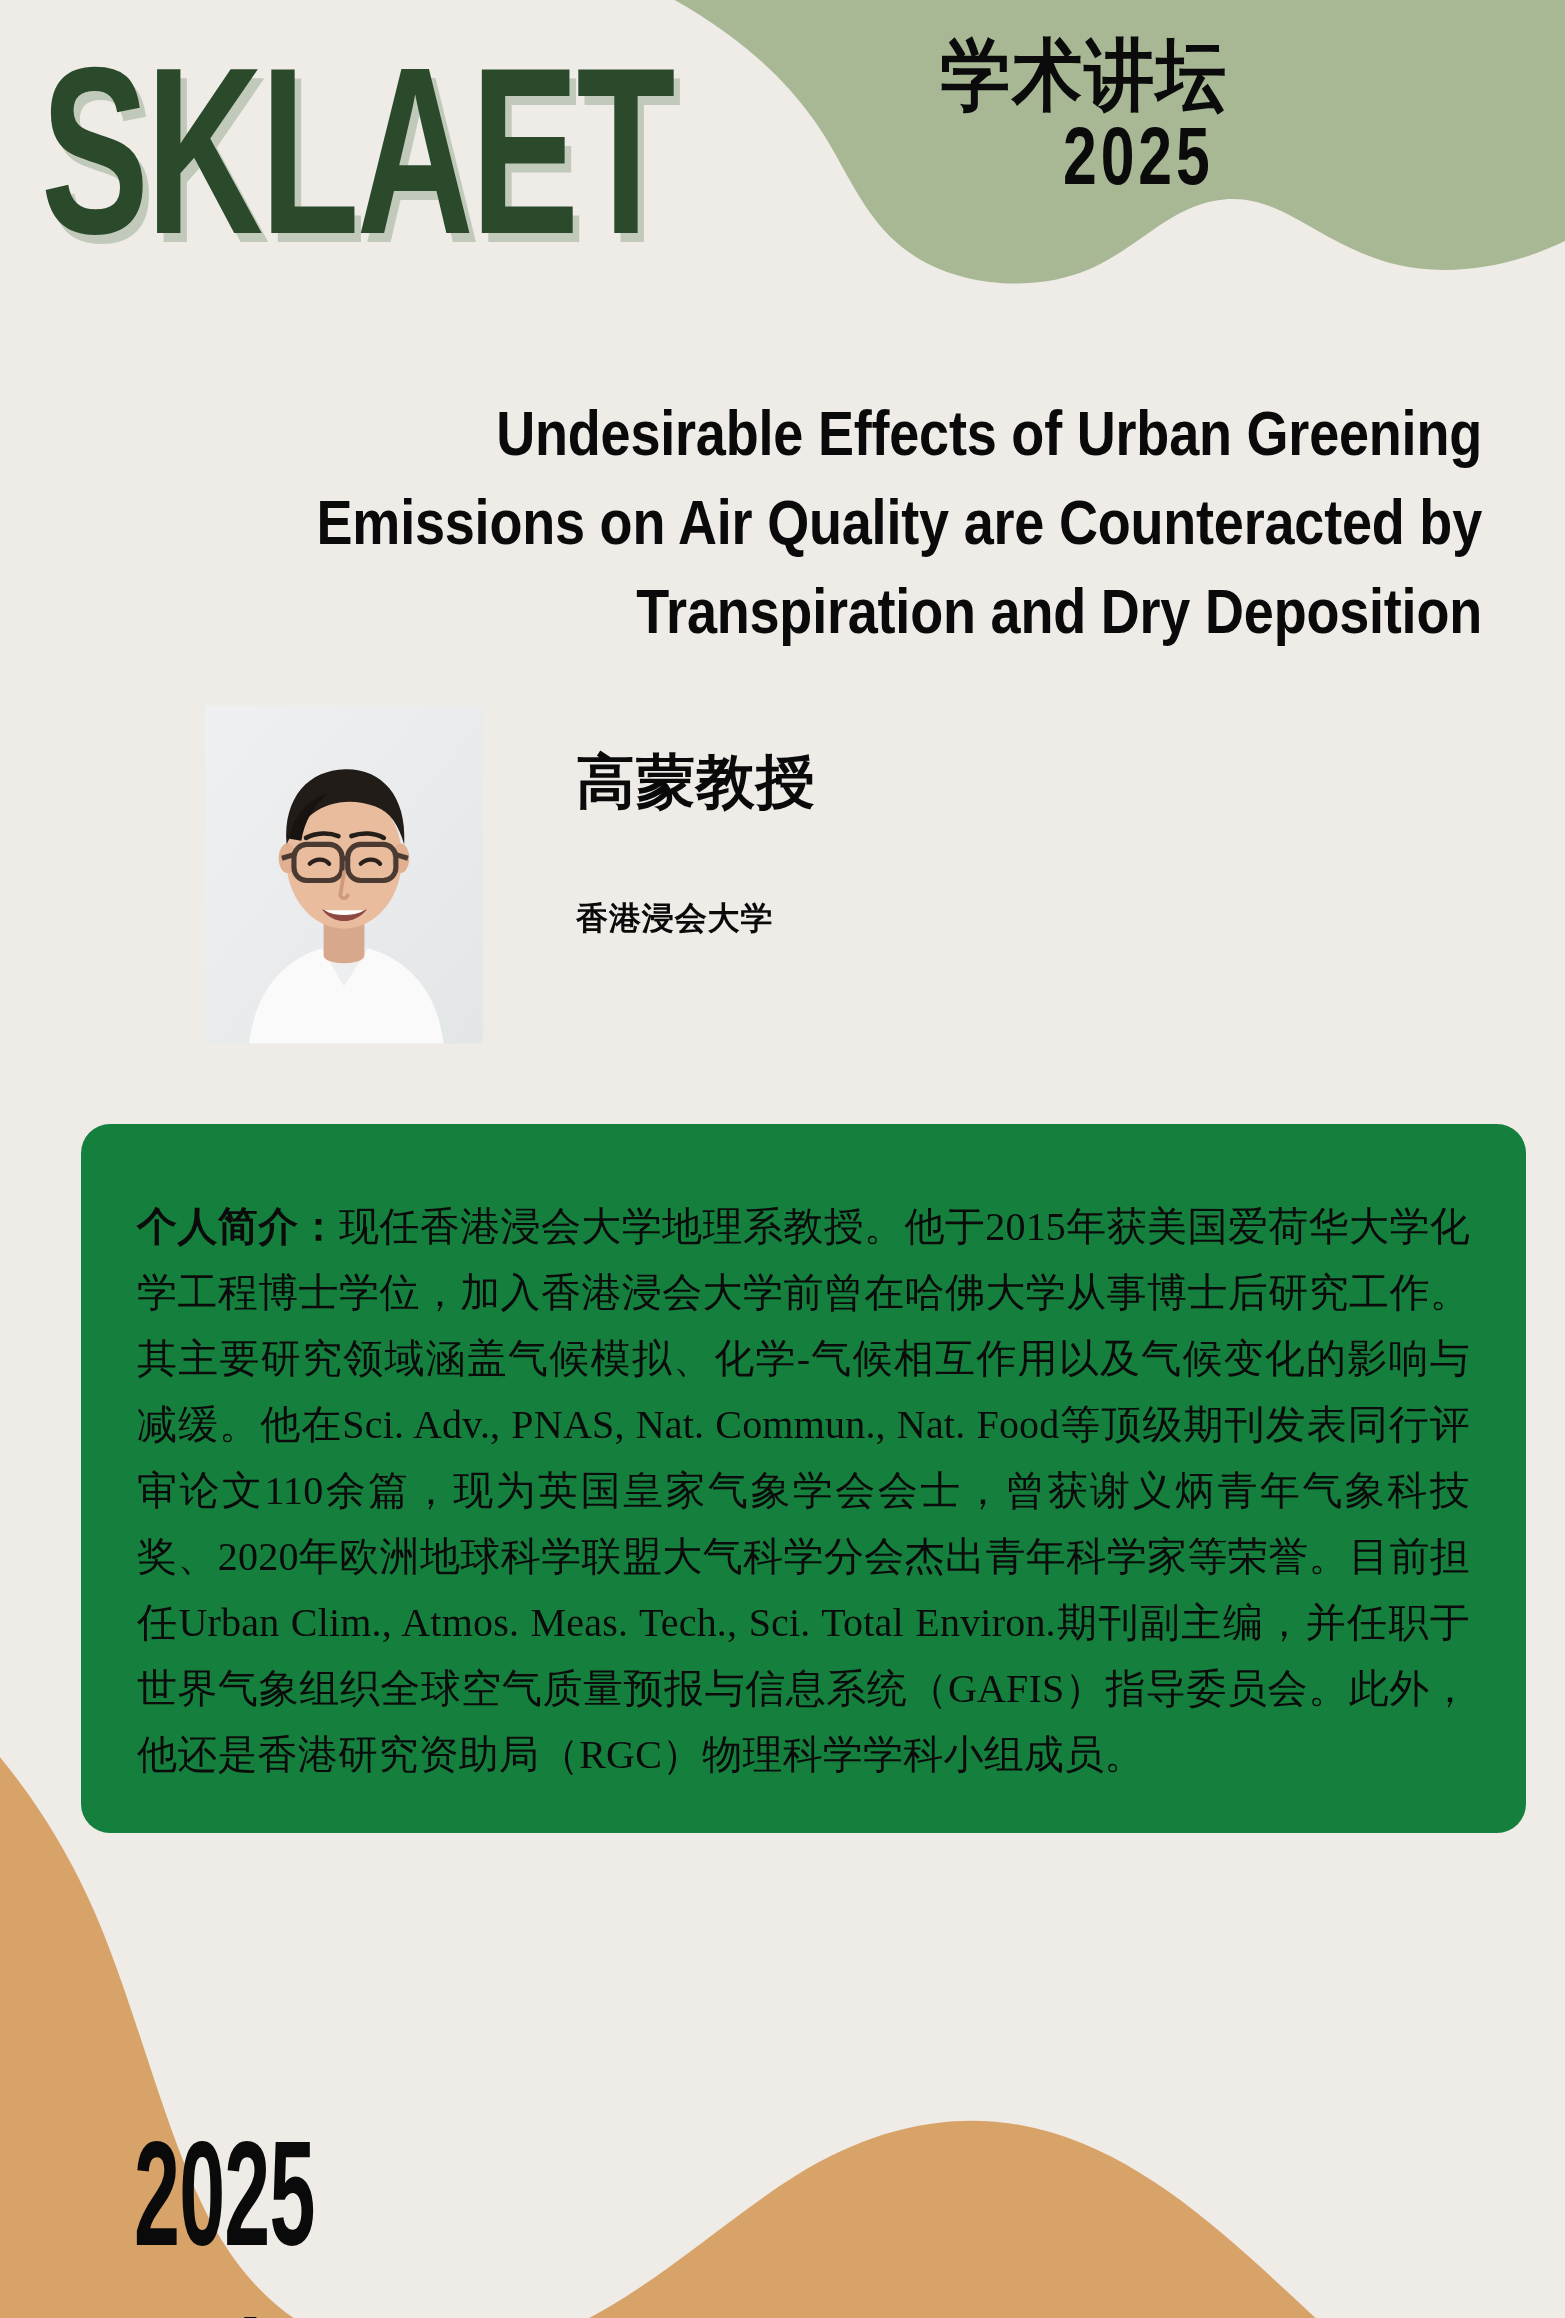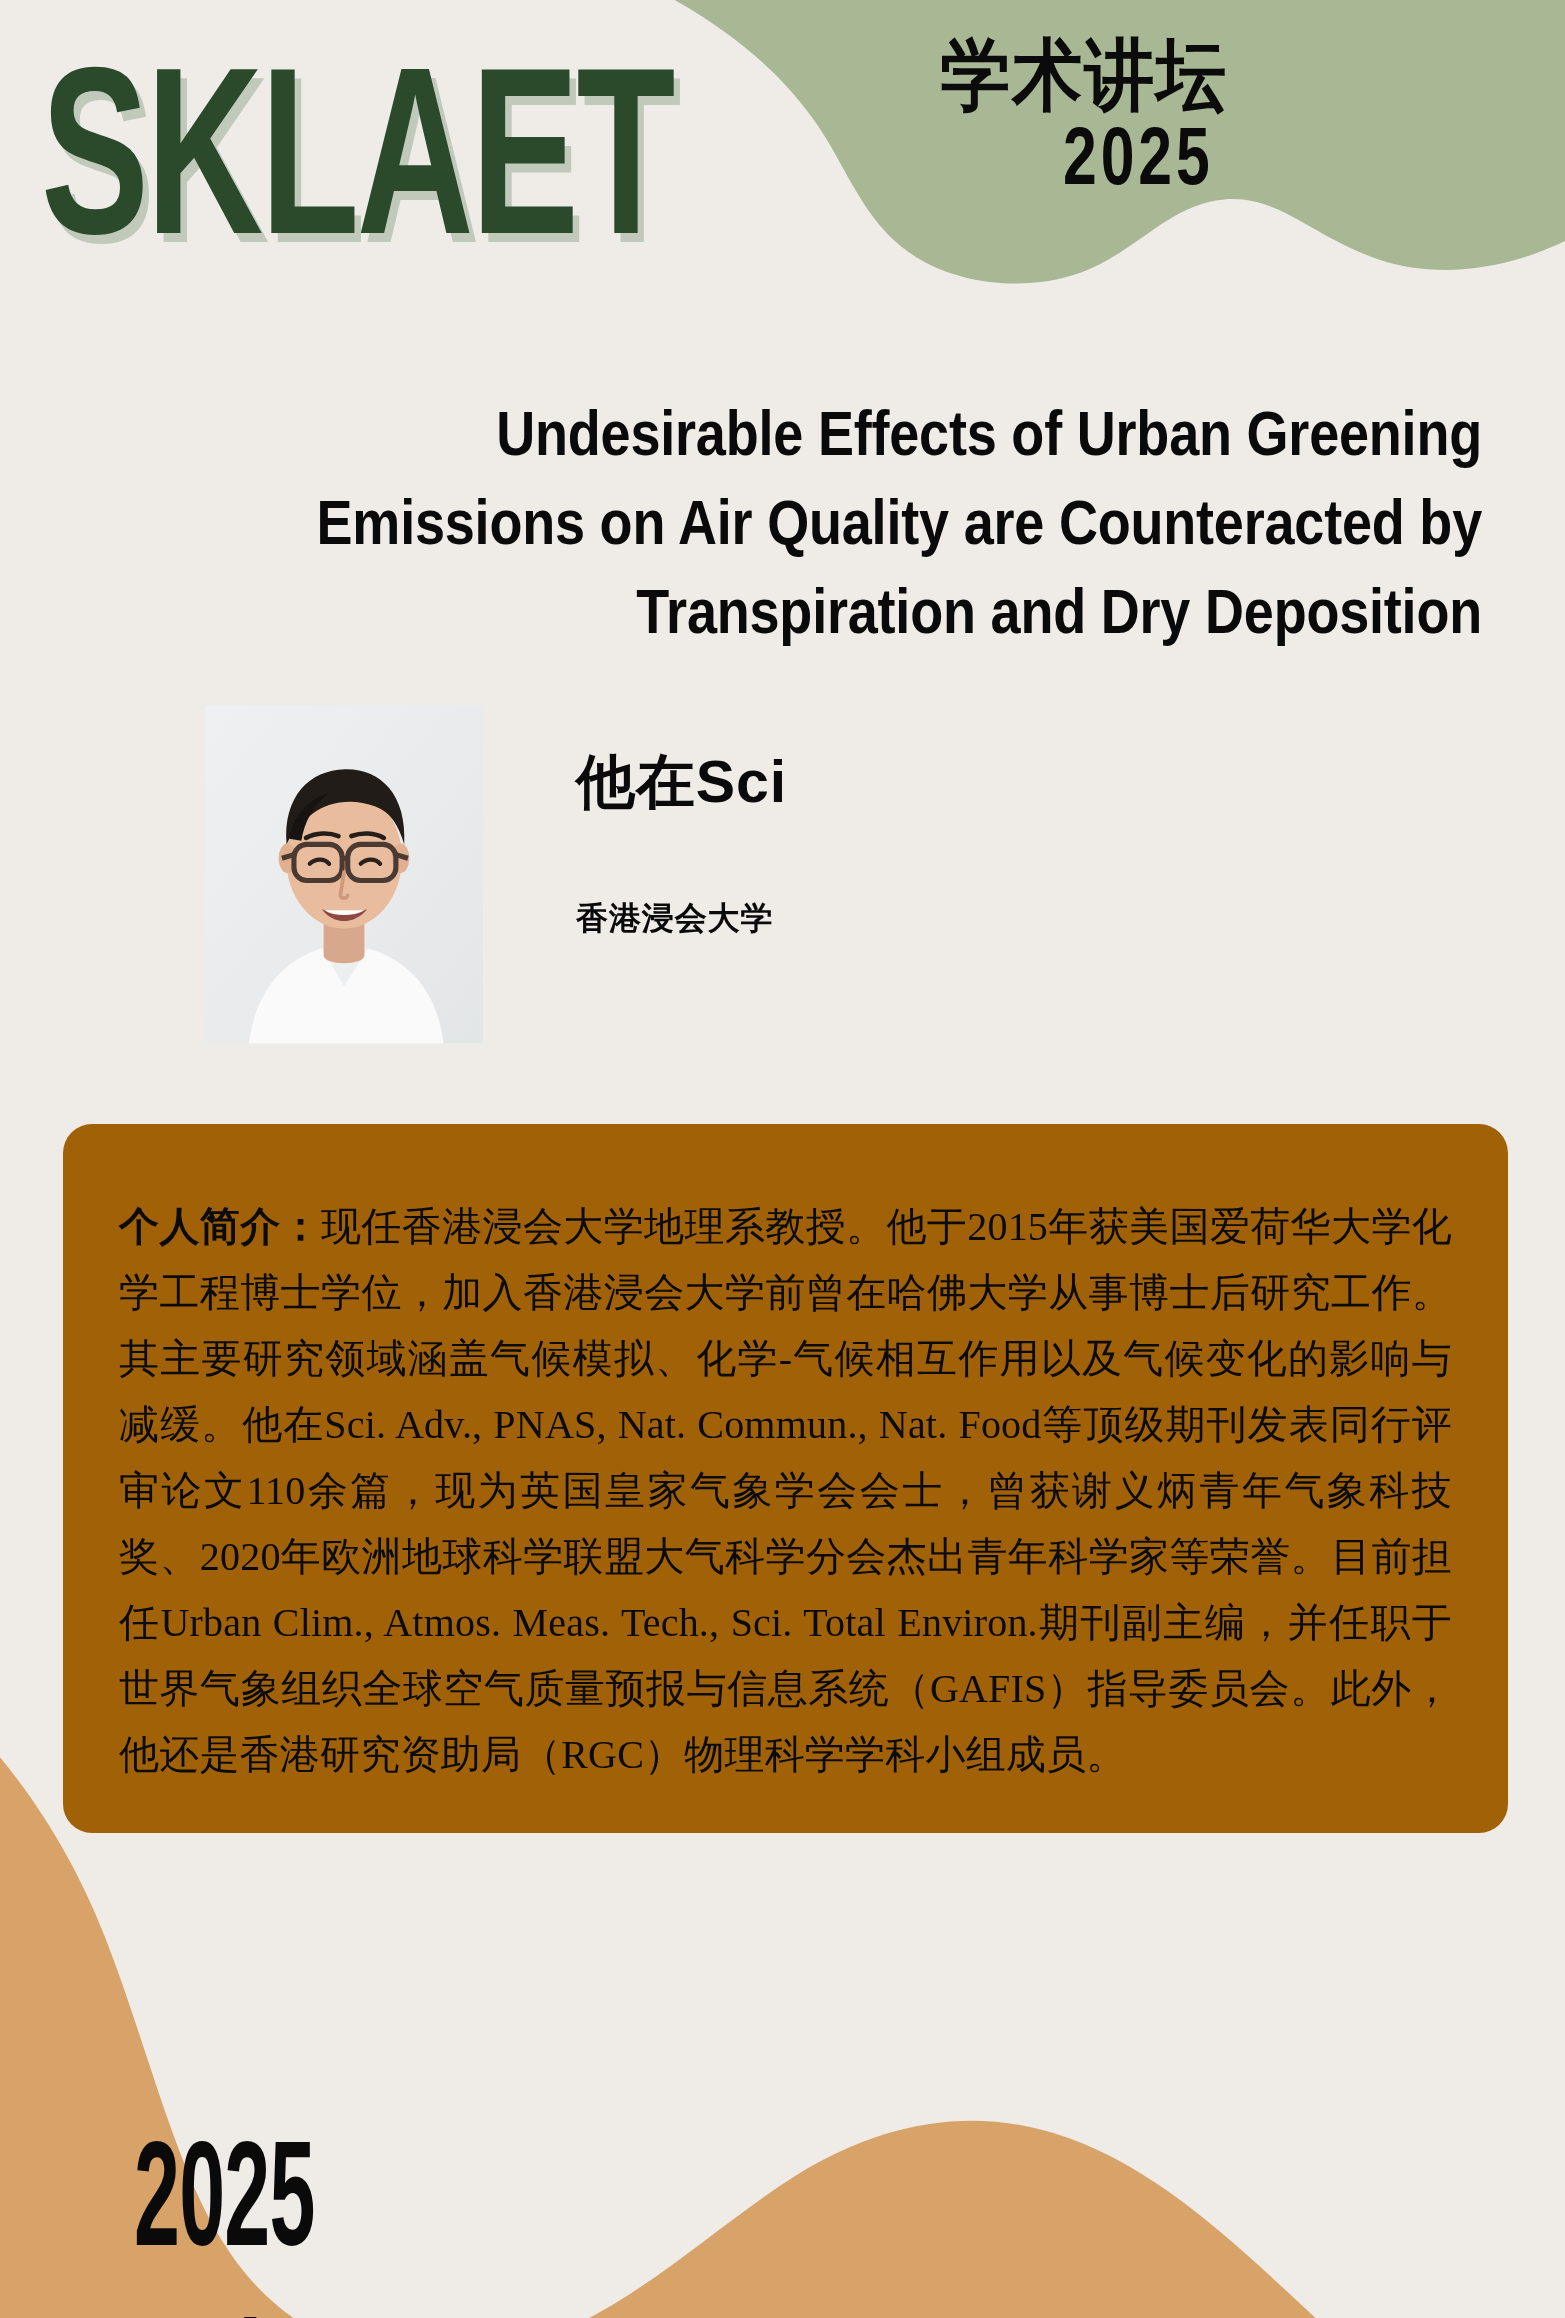--- a/index.html
+++ b/index.html
@@ -119,25 +119,25 @@
     font-size:32px;
     line-height:1;
     letter-spacing:0.9px;
     color:#0A0A0A;
     white-space:nowrap;
   }
 
   
   .bio-card {
     position:absolute;
-    left:63px;
+    left:81px;
     top:1124px;
     width:1445px;
     height:709px;
-    background:#a16207;
+    background:#15803d;
     border-radius:29px;
     padding:70px 56px 0 56px;
   }
   .bio-text {
     font-family:"Liberation Serif", "DejaVu Serif", serif;
     font-size:40px;
     line-height:66px;
     color:#0B0B0B;
     text-align:justify;
     text-align-last:left;
@@ -248,21 +248,21 @@
 
       <path d="M218 286 C240 274 268 274 288 282" stroke="#241D18" stroke-width="10" fill="none" stroke-linecap="round"></path>
       <path d="M316 282 C338 274 366 274 386 286" stroke="#241D18" stroke-width="10" fill="none" stroke-linecap="round"></path>
 
       <path d="M300 360 L292 410 C292 418 308 418 308 410" stroke="#CE9A7C" stroke-width="8" fill="none" stroke-linecap="round"></path>
 
       <path d="M252 440 C278 474 322 474 350 440 C322 452 278 452 252 440 Z" fill="#8E4A42"></path>
       <path d="M258 442 C280 456 320 456 344 442 Z" fill="#FDFDFB"></path>
     </svg>
   </div>
-  <div class="speaker-name">他在Sci</div>
+  <div class="speaker-name">高蒙教授</div>
   <div class="speaker-affil">香港浸会大学</div>
 </div>
 
 <div class="bio-card">
   <p class="bio-text"><b>个人简介：</b><span>现任香港浸会大学地理系教授。他于2015年获美国爱荷华大学化学工程博士学位，加入香港浸会大学前曾在哈佛大学从事博士后研究工作。其主要研究领域涵盖气候模拟、化学-气候相互作用以及气候变化的影响与减缓。他在Sci. Adv., PNAS, Nat. Commun., Nat. Food等顶级期刊发表同行评审论文110余篇，现为英国皇家气象学会会士，曾获谢义炳青年气象科技奖、2020年欧洲地球科学联盟大气科学分会杰出青年科学家等荣誉。目前担任Urban Clim., Atmos. Meas. Tech., Sci. Total Environ.期刊副主编，并任职于世界气象组织全球空气质量预报与信息系统（GAFIS）指导委员会。此外，他还是香港研究资助局（RGC）物理科学学科小组成员。</span></p>
 </div>
 
 <div class="details">
   <div class="detail-year">2025</div>
   <div class="detail-date">04/16</div>

